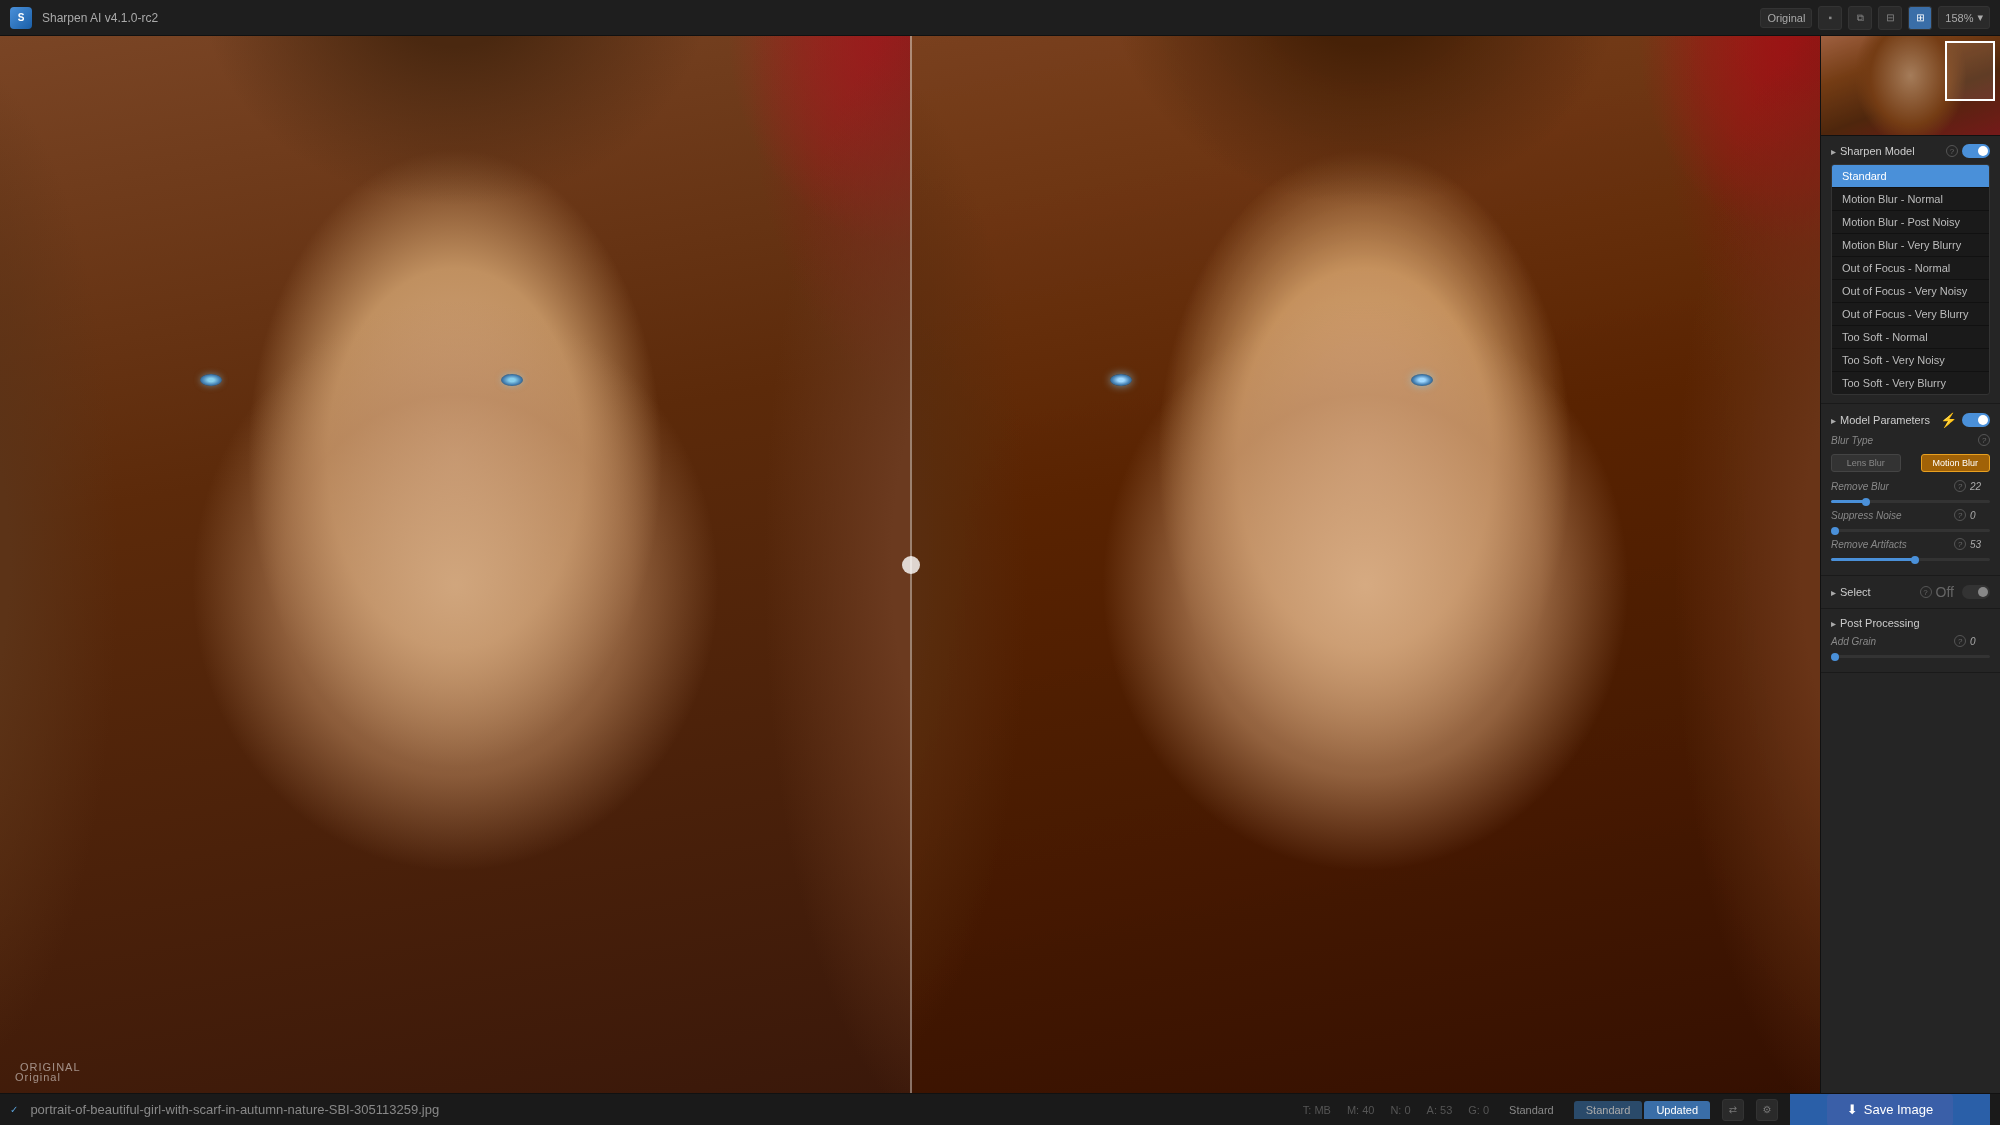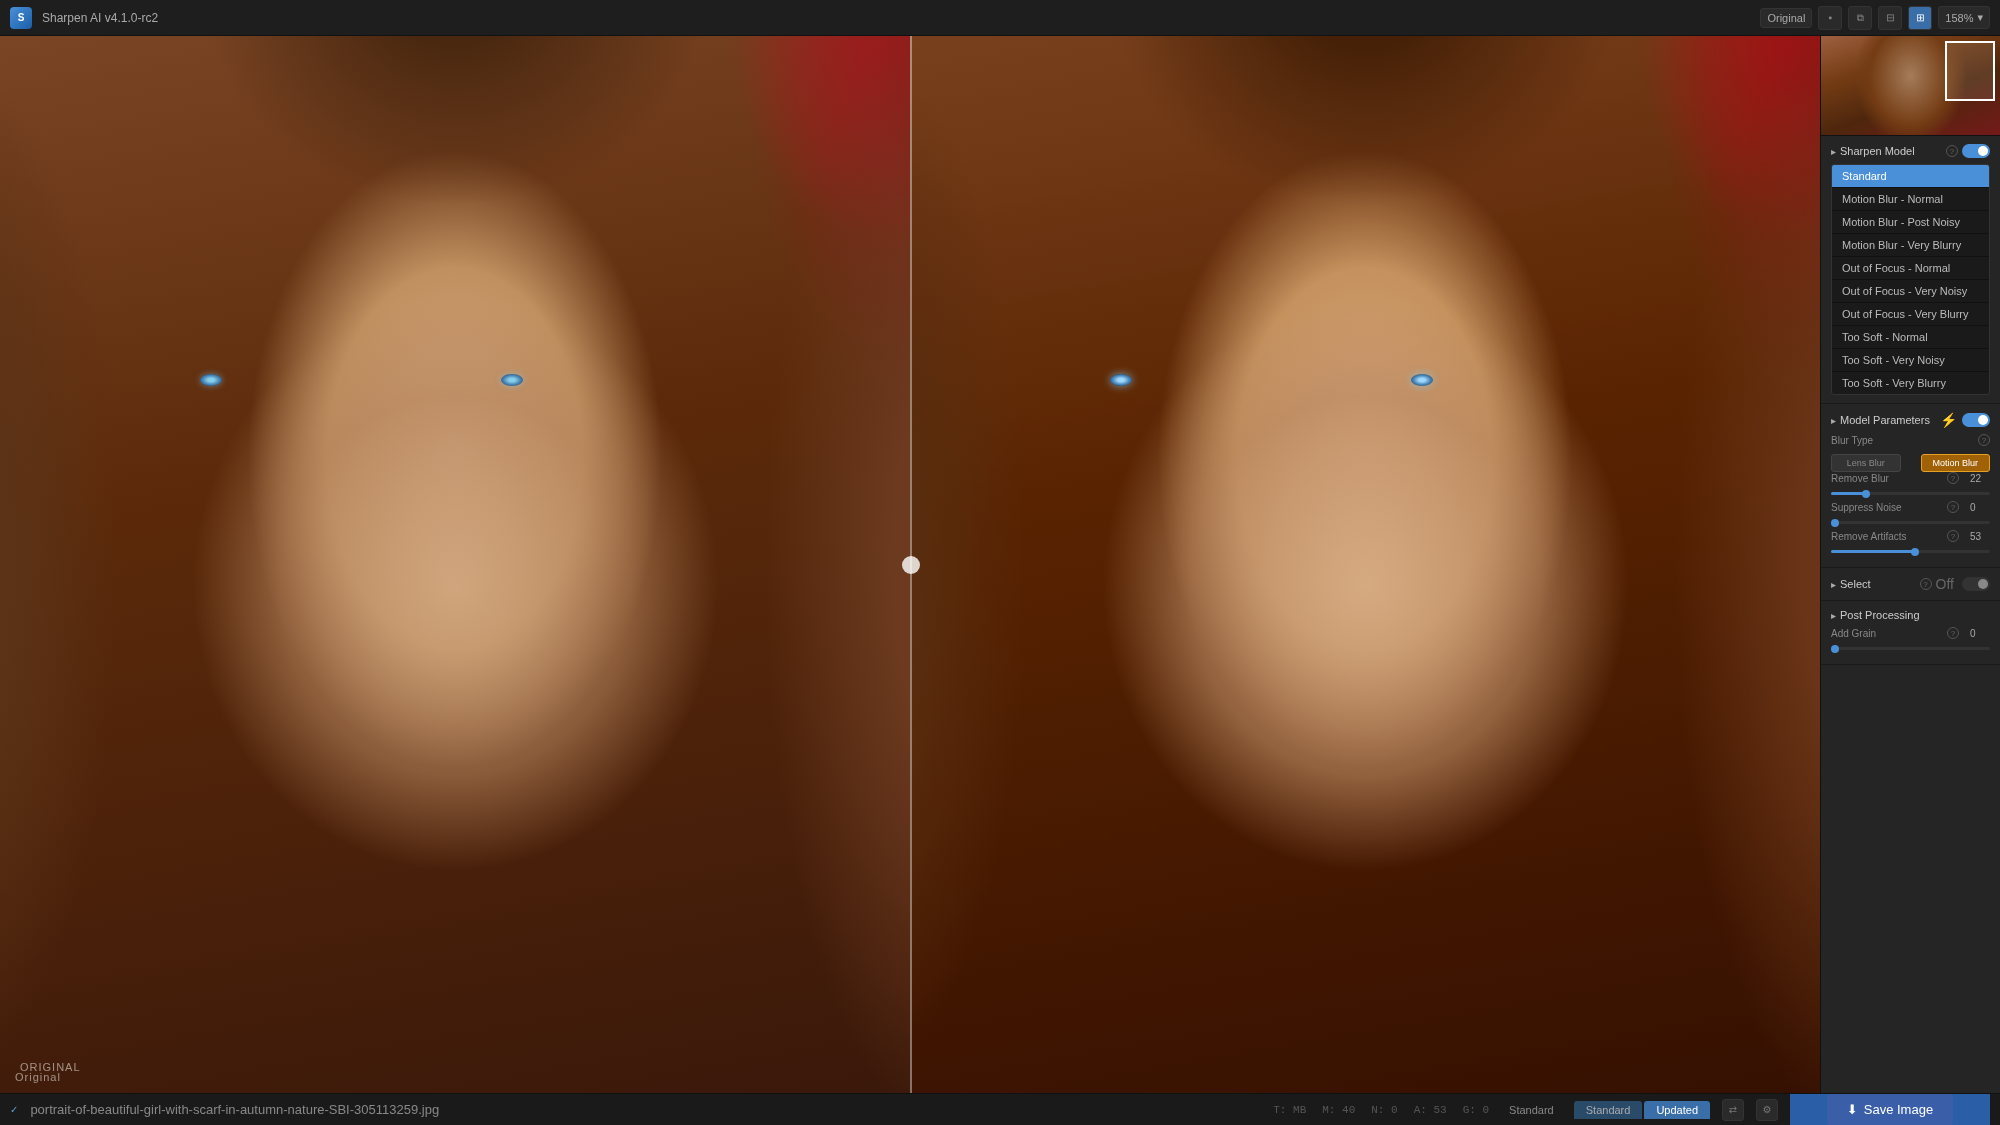--- a/index.html
+++ b/index.html
@@ -163,21 +163,21 @@
       flex-shrink: 0;
     }
     #file-icon {
       color: #5a9fd4; font-size: 10px;
     }
     #file-path {
       color: #888; font-size: 13px;
     }
     #bottom-spacer { flex: 1; }
     #bottom-stats {
-      display: flex; gap: 16px; color: #777; font-size: 11px; font-family: Liberation Mono, monospace;
+      display: flex; gap: 16px; color: #777; font-size: 11px;
     }
     .stat-item { display: flex; gap: 4px; }
     .stat-label { color: #555; }
     #tab-standard {
       background: #2a4a6a; color: #aaa;
       padding: 3px 12px; border-radius: 3px 3px 0 0;
       font-size: 11px;
     }
     #tab-updated {
       background: #3a6ea8; color: #fff;
@@ -284,21 +284,21 @@
     }
     .dropdown-item:last-child { border-bottom: none; }
     .dropdown-item.selected {
       background: #4a90d9;
       color: #fff;
     }
 
     
     .param-row {
       display: flex; align-items: center;
-      margin-bottom: 8px; gap: 11px;
+      margin-bottom: 8px; gap: 4px; font-style: italic;
     }
     .param-label {
       font-size: 10px; color: #888; flex: 1;
     }
     .param-value {
       font-size: 10px; color: #aaa;
       min-width: 20px; 
     }
     .param-slider {
       width: 100%; height: 3px;
@@ -312,21 +312,21 @@
     .param-slider-thumb {
       width: 8px; height: 8px;
       background: #4a90d9; border-radius: 50%;
       position: absolute;
       top: -2.5px;
       cursor: pointer;
     }
 
     
     #blur-type-row {
-      display: flex; gap: 20px; 
+      display: flex; gap: 20px; margin-bottom: 8px;
     }
     .blur-type-btn {
       flex: 1; padding: 3px 4px;
       background: #333; border: 1px solid #444;
       border-radius: 3px; color: #888;
       font-size: 9px; text-align: center; cursor: pointer;
     }
     .blur-type-btn.active {
       background: #a16207; color: #fff; border-color: #e8a020;
     }

